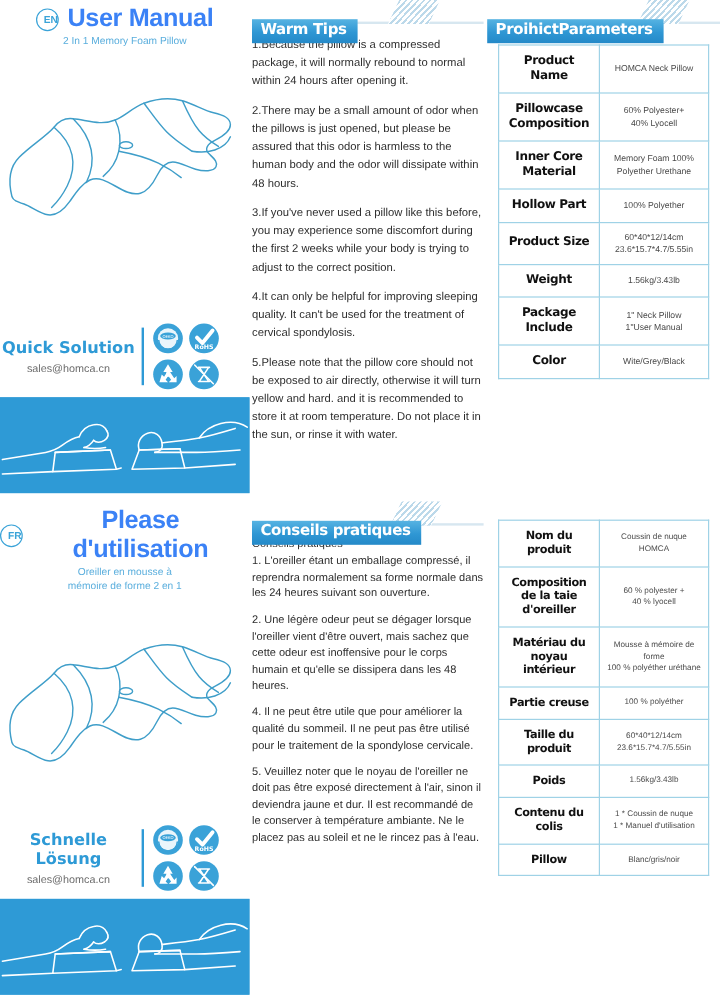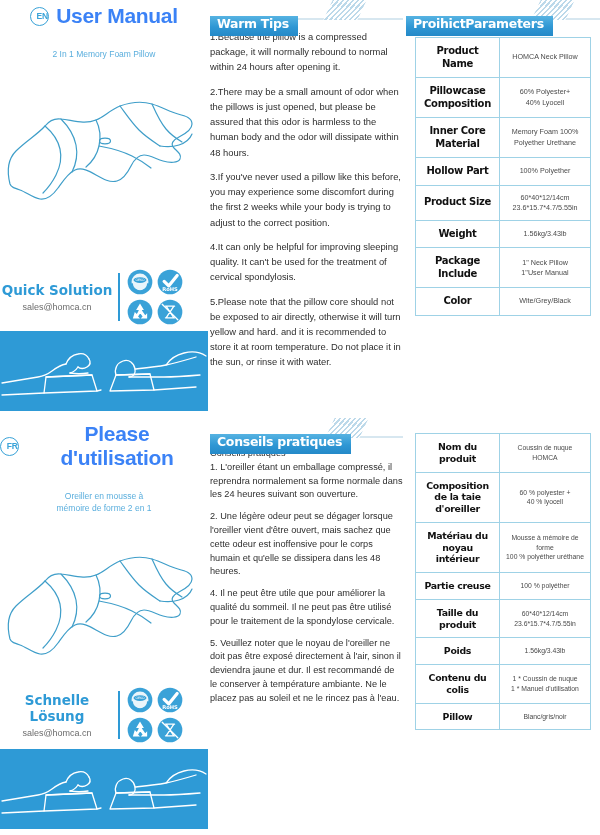--- a/index.html
+++ b/index.html
@@ -28,21 +28,21 @@
     width: 19px; height: 19px; border-radius: 50%;
     border: 1.4px solid #3aa3d8; color: #3aa3d8;
     font-size: 8.5px; font-weight: bold; line-height: 17px; text-align: right;
     flex: none;
   }
   .lang-title {
     font-size: 21px; font-weight: bold; color: #3b82f6;
     letter-spacing: -0.3px; font-family: Liberation Sans, sans-serif;
   }
   .lang-sub {
-    font-size: 8.5px; color: #5aaedd; margin-top: 20px; line-height: 1.45;
+    font-size: 8.5px; color: #5aaedd; margin-top: 0; line-height: 1.45;
   }
 
   
   .pillow-art { width: 208px; height: 150px; display: block; margin-top: 2px; }
 
   
   .solution {
     position: absolute; left: 0; bottom: 92px; width: 208px;
     display: flex; align-items: center;
   }

